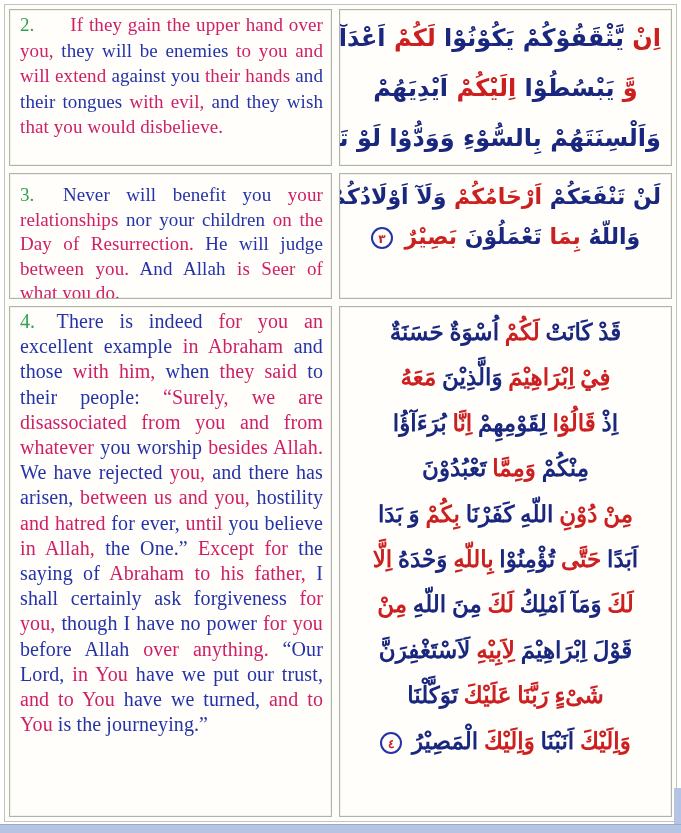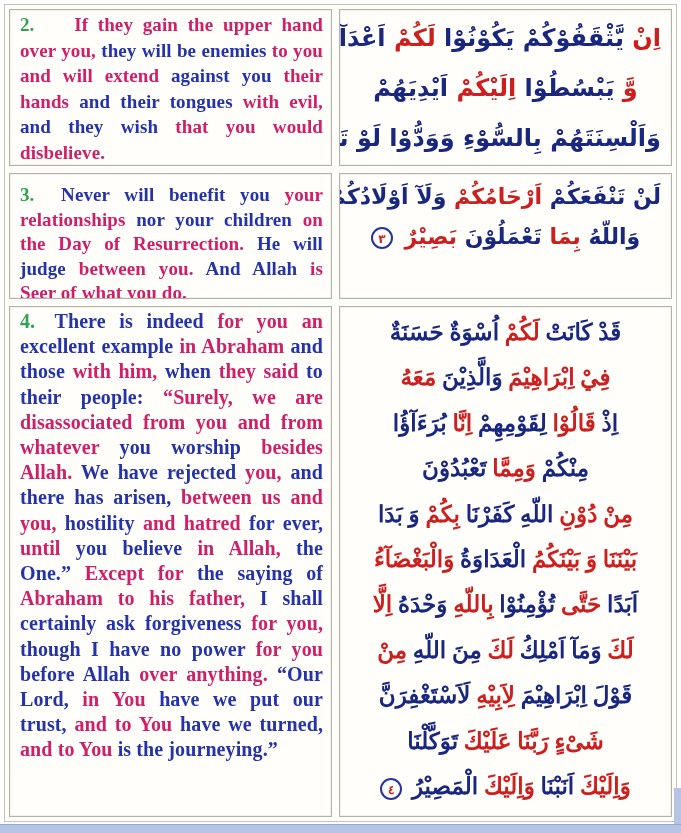--- a/index.html
+++ b/index.html
@@ -46,21 +46,21 @@
     grid-template-rows: 157px 126px 1fr;
     gap: 7px;
   }
   .cell {
     background: var(--cellbg);
     border: 1px solid var(--cellborder);
     box-shadow: inset 0 0 0 1px #f3f2ea;
     overflow: hidden;
   }
   .english {
-    font-weight: bold;
+    font-weight: normal;
     color: var(--blue);
     text-align: justify;
     padding: 2px 8px 2px 10px;
     font-size: 19px;
     line-height: 25.5px;
     letter-spacing: 0.1px;
   }
   .r2.english { line-height: 24.5px; padding-top: 9px; }
   .r3.english { line-height: 25.2px; font-size: 20px; }
   .arabic {
@@ -114,21 +114,20 @@
       </section>
 
     <section class="cell english r3"><span class="seg-g" style="margin-right: 6px;">4.</span> <span class="seg-b">There is indeed</span> <span class="seg-c">for you an</span> <span class="seg-b">excellent example</span> <span class="seg-c">in Abraham</span> <span class="seg-b">and those</span> <span class="seg-c">with him,</span> <span class="seg-b">when</span> <span class="seg-c">they said</span> <span class="seg-b">to their people:</span> <span class="seg-c">“Surely, we are disassociated from you and from whatever</span> <span class="seg-b">you worship</span> <span class="seg-c">besides Allah.</span> <span class="seg-b">We have rejected</span> <span class="seg-c">you,</span> <span class="seg-b">and there has arisen,</span> <span class="seg-c">between us and you,</span> <span class="seg-b">hostility</span> <span class="seg-c">and hatred</span> <span class="seg-b">for ever,</span> <span class="seg-c">until</span> <span class="seg-b">you believe</span> <span class="seg-c">in Allah,</span> <span class="seg-b">the One.”</span> <span class="seg-c">Except for</span> <span class="seg-b">the saying of</span> <span class="seg-c">Abraham to his father,</span> <span class="seg-b">I shall certainly ask forgiveness</span> <span class="seg-c">for you,</span> <span class="seg-b">though I have no power</span> <span class="seg-c">for you</span> <span class="seg-b">before Allah</span> <span class="seg-c">over anything.</span> <span class="seg-b">“Our Lord,</span> <span class="seg-c">in You</span> <span class="seg-b">have we put our trust,</span> <span class="seg-c">and to You</span> <span class="seg-b">have we turned,</span> <span class="seg-c">and to You</span> <span class="seg-b">is the journeying.”</span> </section>
 
     <section class="cell arabic r3">
         <div class="aline"><span class="seg-n">قَدْ</span> <span class="seg-n">كَانَتْ</span> <span class="seg-r">لَكُمْ</span> <span class="seg-n">اُسْوَةٌ</span> <span class="seg-n">حَسَنَةٌ</span> </div>
         <div class="aline"><span class="seg-r">فِيْ</span> <span class="seg-r">اِبْرَاهِيْمَ</span> <span class="seg-n">وَالَّذِيْنَ</span> <span class="seg-r">مَعَهُ</span> </div>
         <div class="aline"><span class="seg-n">اِذْ</span> <span class="seg-r">قَالُوْا</span> <span class="seg-n">لِقَوْمِهِمْ</span> <span class="seg-r">اِنَّا</span> <span class="seg-n">بُرَءَآؤُا</span> </div>
         <div class="aline"><span class="seg-n">مِنْكُمْ</span> <span class="seg-r">وَمِمَّا</span> <span class="seg-n">تَعْبُدُوْنَ</span> </div>
         <div class="aline"><span class="seg-r">مِنْ</span> <span class="seg-r">دُوْنِ</span> <span class="seg-n">اللّهِ</span> <span class="seg-n">كَفَرْنَا</span> <span class="seg-r">بِكُمْ</span> <span class="seg-n">وَ</span> <span class="seg-n">بَدَا</span> </div>
-        <div class="aline"><span class="seg-r">بَيْنَنَا</span> <span class="seg-r">وَ</span> <span class="seg-r">بَيْنَكُمُ</span> <span class="seg-n">الْعَدَاوَةُ</span> <span class="seg-r">وَالْبَغْضَآءُ</span> </div>
         <div class="aline"><span class="seg-n">اَبَدًا</span> <span class="seg-r">حَتَّى</span> <span class="seg-n">تُؤْمِنُوْا</span> <span class="seg-r">بِاللّهِ</span> <span class="seg-n">وَحْدَهُ</span> <span class="seg-r">اِلَّا</span> </div>
         <div class="aline"><span class="seg-r">لَكَ</span> <span class="seg-n">وَمَآ</span> <span class="seg-n">اَمْلِكُ</span> <span class="seg-r">لَكَ</span> <span class="seg-n">مِنَ</span> <span class="seg-n">اللّهِ</span> <span class="seg-r">مِنْ</span> </div>
         <div class="aline"><span class="seg-n">قَوْلَ</span> <span class="seg-n">اِبْرَاهِيْمَ</span> <span class="seg-r">لِاَبِيْهِ</span> <span class="seg-n">لَاَسْتَغْفِرَنَّ</span> </div>
         <div class="aline"><span class="seg-r">شَىْءٍ</span> <span class="seg-r">رَبَّنَا</span> <span class="seg-r">عَلَيْكَ</span> <span class="seg-n">تَوَكَّلْنَا</span> </div>
         <div class="aline"><span class="seg-r">وَاِلَيْكَ</span> <span class="seg-n">اَنَبْنَا</span> <span class="seg-r">وَاِلَيْكَ</span> <span class="seg-n">الْمَصِيْرُ</span> <span class="seg-m">٤</span> </div>
       </section>
 
   </div>
 </div>
 

